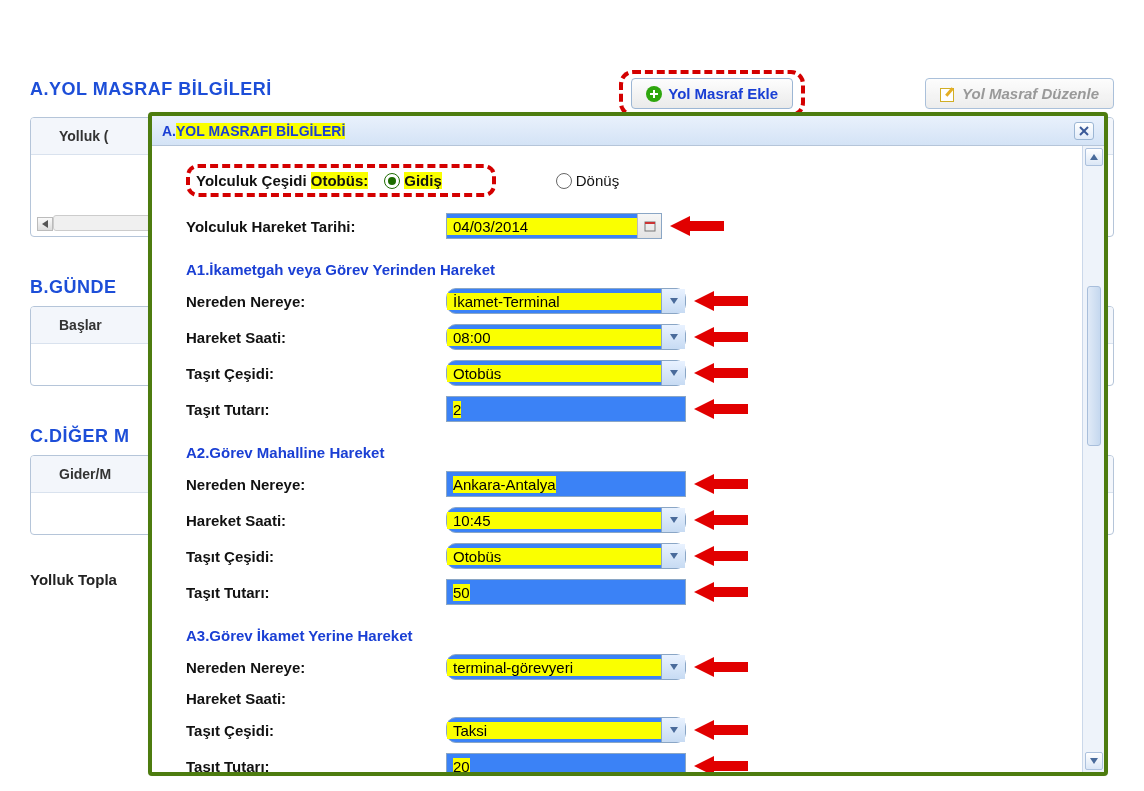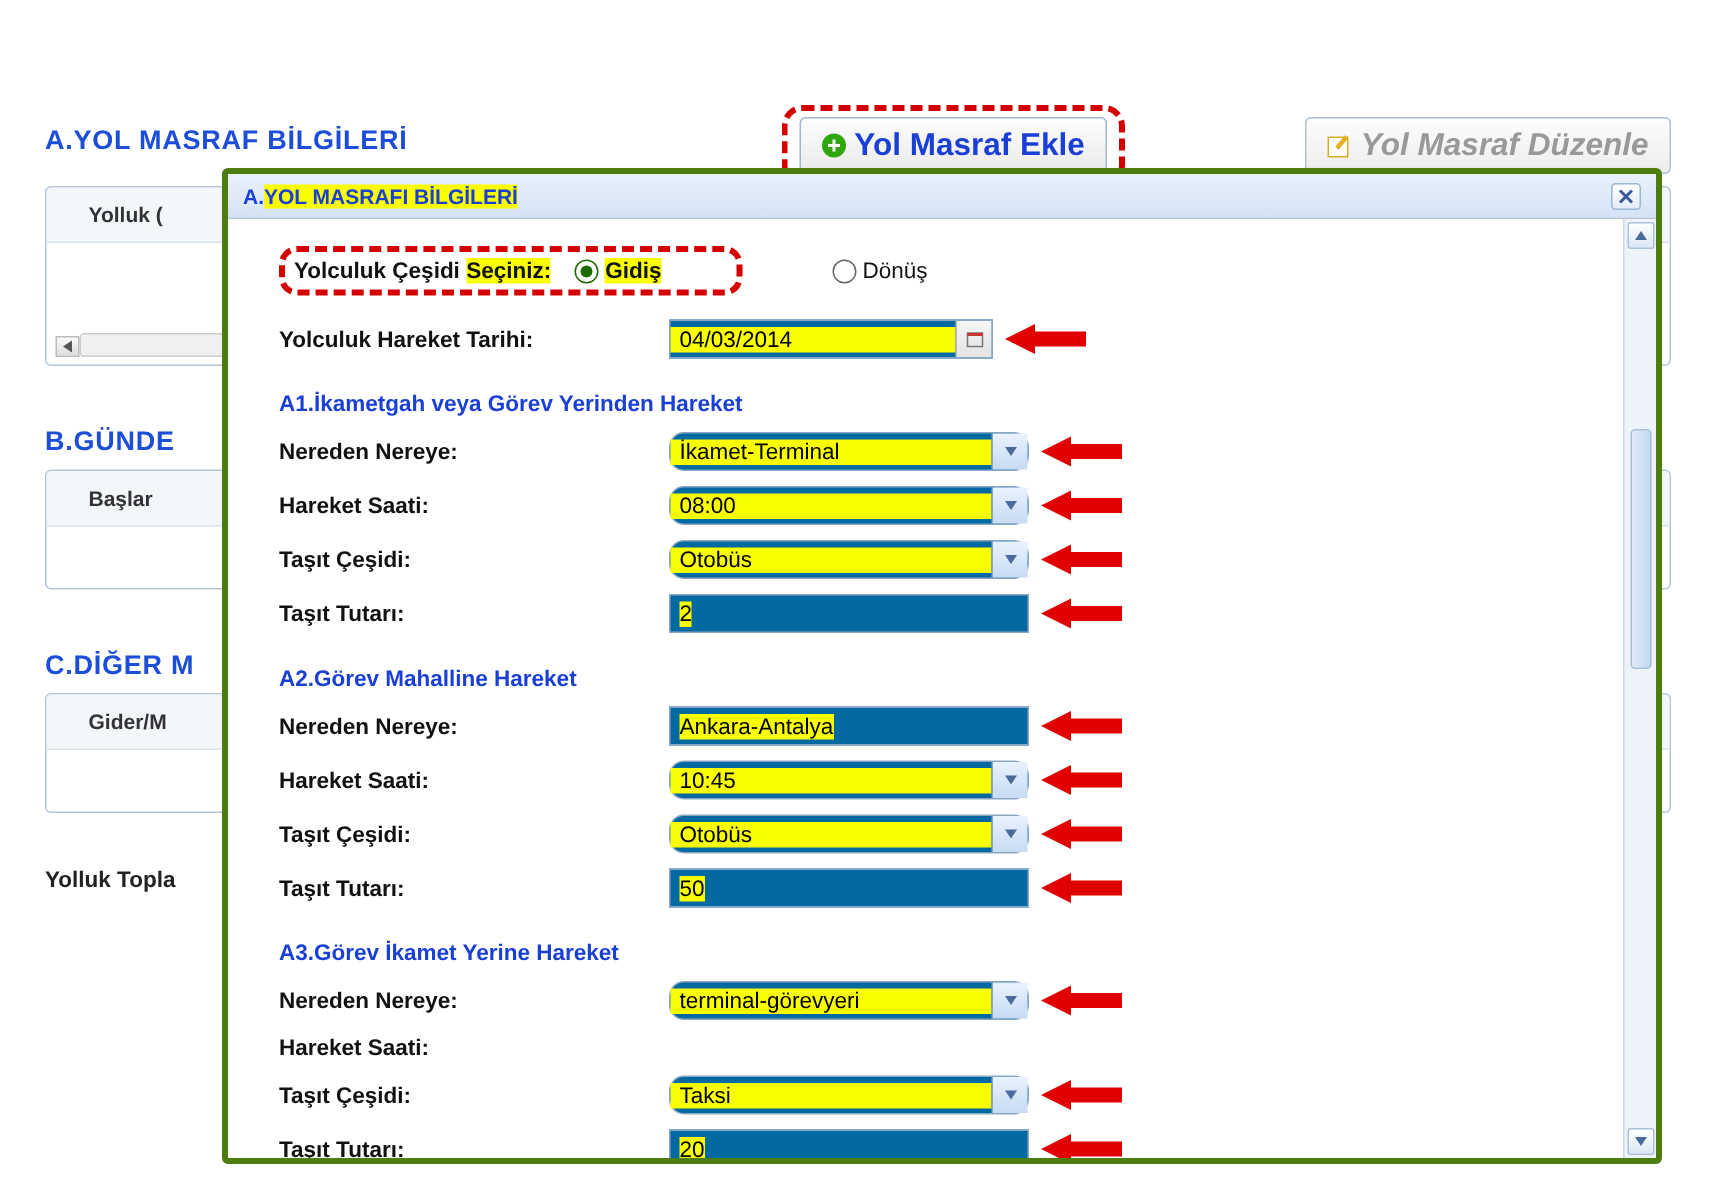--- a/index.html
+++ b/index.html
@@ -33,21 +33,21 @@
 
   
   .top-btn {
     display: inline-flex;
     align-items: center;
     gap: 6px;
     background: linear-gradient(to bottom, #fdfdfd, #eaeaea);
     border: 1px solid #9cb6d4;
     border-radius: 4px;
     padding: 6px 14px;
-    font-size: 21px;
+    font-size: 15px;
     font-weight: bold;
     color: #1a3fd4;
     cursor: pointer;
   }
   .top-btn.disabled { color: #888; opacity: 0.85; cursor: default; font-style: italic; }
   .dashed-circle-red {
     border: 4px dashed #d40000;
     border-radius: 14px;
     padding: 4px 8px;
     margin-left: 150px;
@@ -189,21 +189,21 @@
     font-weight: bold;
     font-size: 15px;
     margin: 22px 0 10px 0;
   }
 
   
   .field-wrap { display:flex; align-items:center; gap:8px; }
   .txt, .combo, .datefield {
     display:flex;align-items:center;
     border:1px solid #8aa6c5;
-    background:#0369a1;
+    background:#3b82f6;
     height:26px;
     padding: 0 6px;
     font-size:15px;
   }
   .txt { width:240px; }
   .combo { width:240px; padding:0;border-radius:10px; }
   .combo .cval { flex:1; padding:0 6px; }
   .combo-btn {
     width:24px;height:24px;
     background:linear-gradient(to bottom,#e9f2ff,#c7dbf3);
@@ -319,21 +319,21 @@
           <line x1="9" y1="1" x2="1" y2="9"></line>
         </svg>
     </div>
   </div>
   <div class="modal-body">
     <div class="modal-content">
 
       <div class="row" style="margin-bottom:16px;">
         <span class="dashed-box">
           <span class="lbl" style="width:auto;">
-            <span>Yolculuk Çeşidi </span><span class="hl">Seçiniz:</span>
+            <span>Yolculuk Çeşidi </span><span class="hl">Otobüs:</span>
           </span>
           <span class="radio-wrap checked">
             <span class="radio-outer">
                 <span class="radio-inner"></span>
               </span>
             <span class="radio-label hl">Gidiş</span>
           </span>
         </span>
         <span style="width:60px"></span>
         <span class="radio-wrap">

